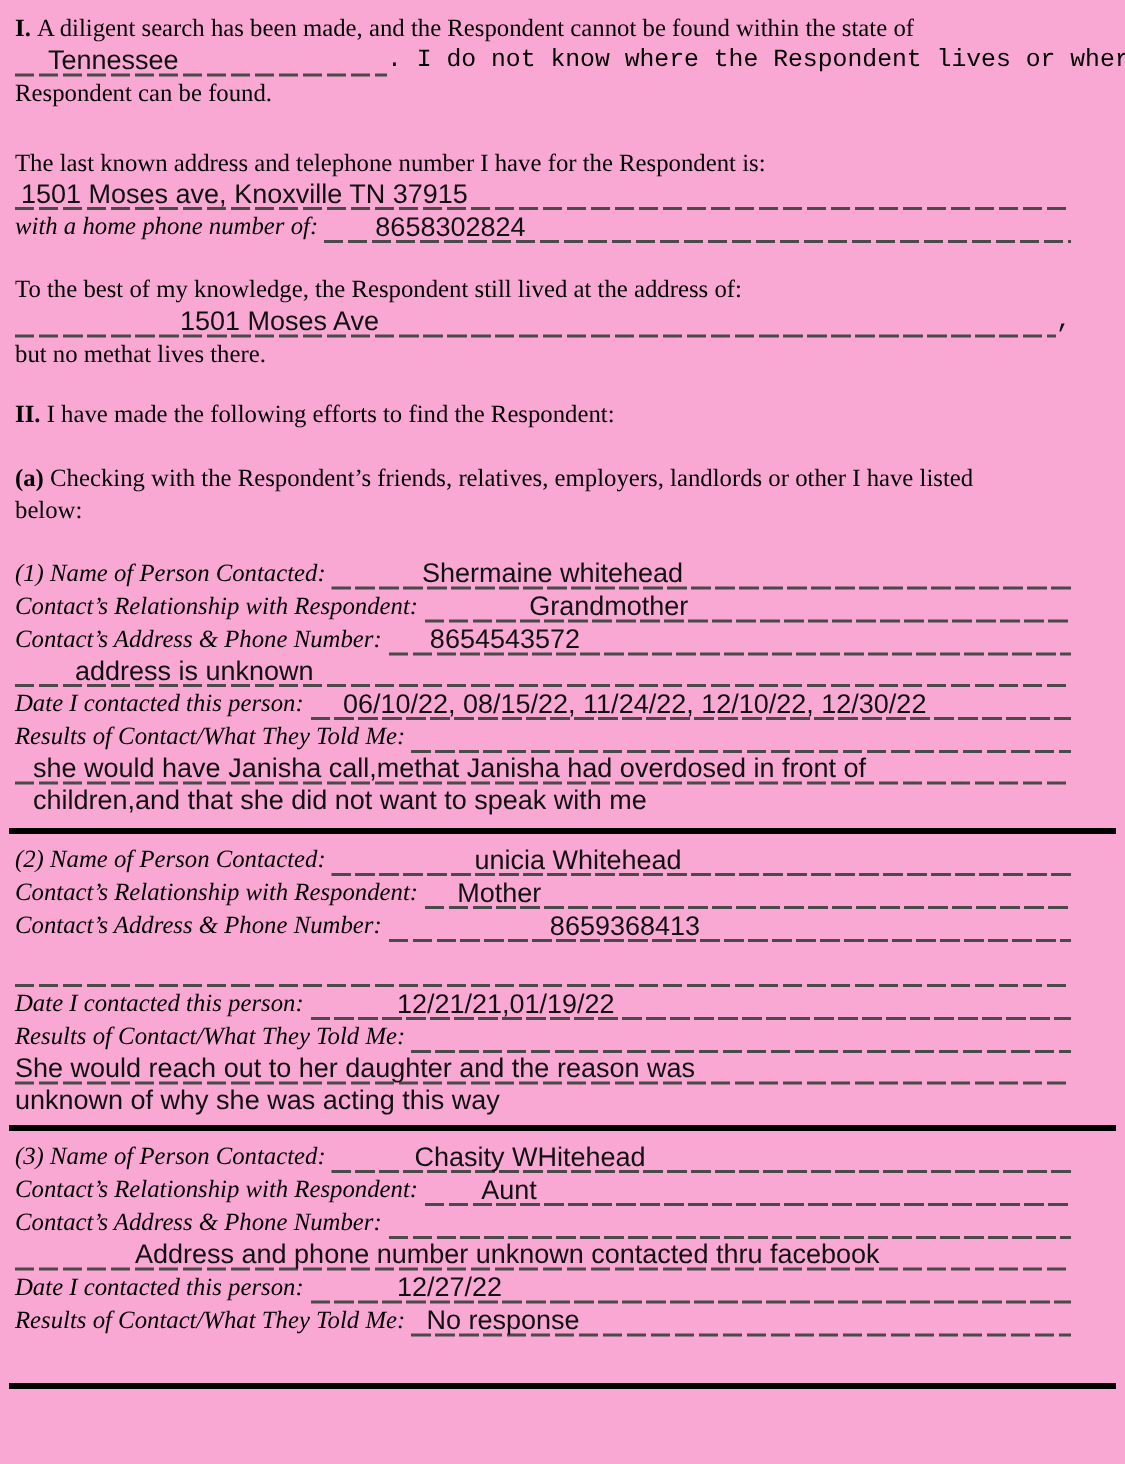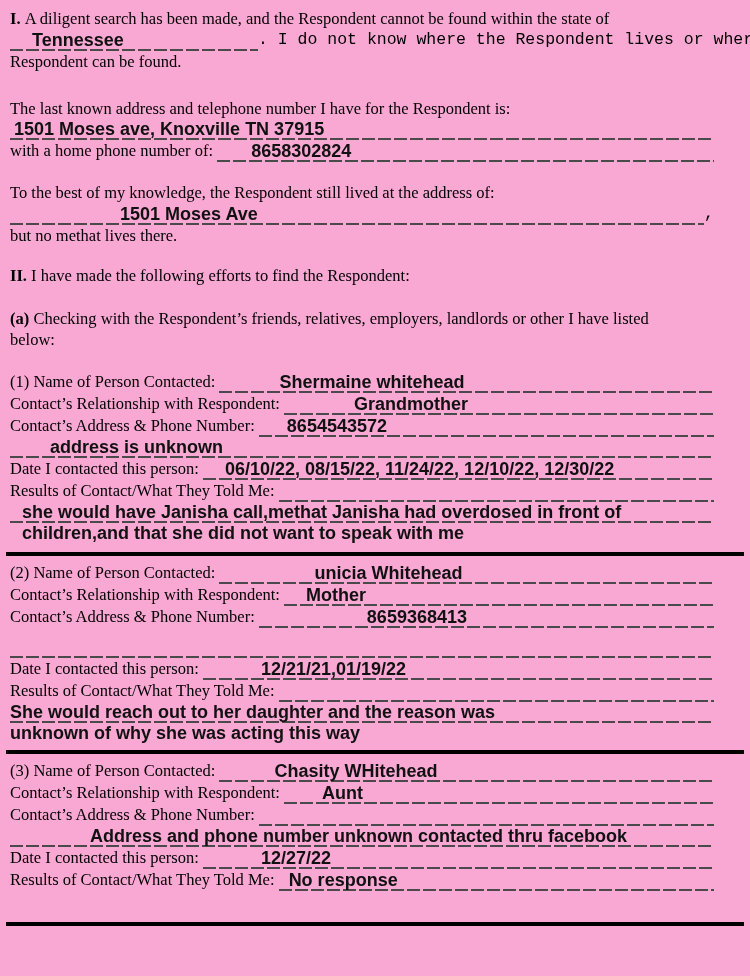--- a/index.html
+++ b/index.html
@@ -15,29 +15,28 @@
     font-size: 16.5px;
     line-height: 21px;
     overflow: hidden;
   }
   .para { margin: 0; }
   .line { display: block; }
   b.num { font-weight: bold; }
 
   
   .row { display: flex; align-items: flex-end; line-height: 22px; }
-  .lbl { white-space: nowrap; }
+  .lbl { white-space: nowrap; font-style: italic; }
   .blank {
     flex: 1 1 auto;
     min-width: 0;
     align-self: stretch;
     display: flex;
     align-items: flex-end;
     background: repeating-linear-gradient(to right, #4a4a4a 0 13px, rgba(0,0,0,0) 13px 16px) left bottom / 100% 2px no-repeat;
-    font-weight: bold;
   }
   .blank.fixed { flex: 0 0 248px; }
   .fill {
     font-family: "Liberation Sans", sans-serif;
     font-size: 18px;
     line-height: 20px;
     white-space: nowrap;
     display: inline-block;
     margin-bottom: 1px;
     color: #111;

